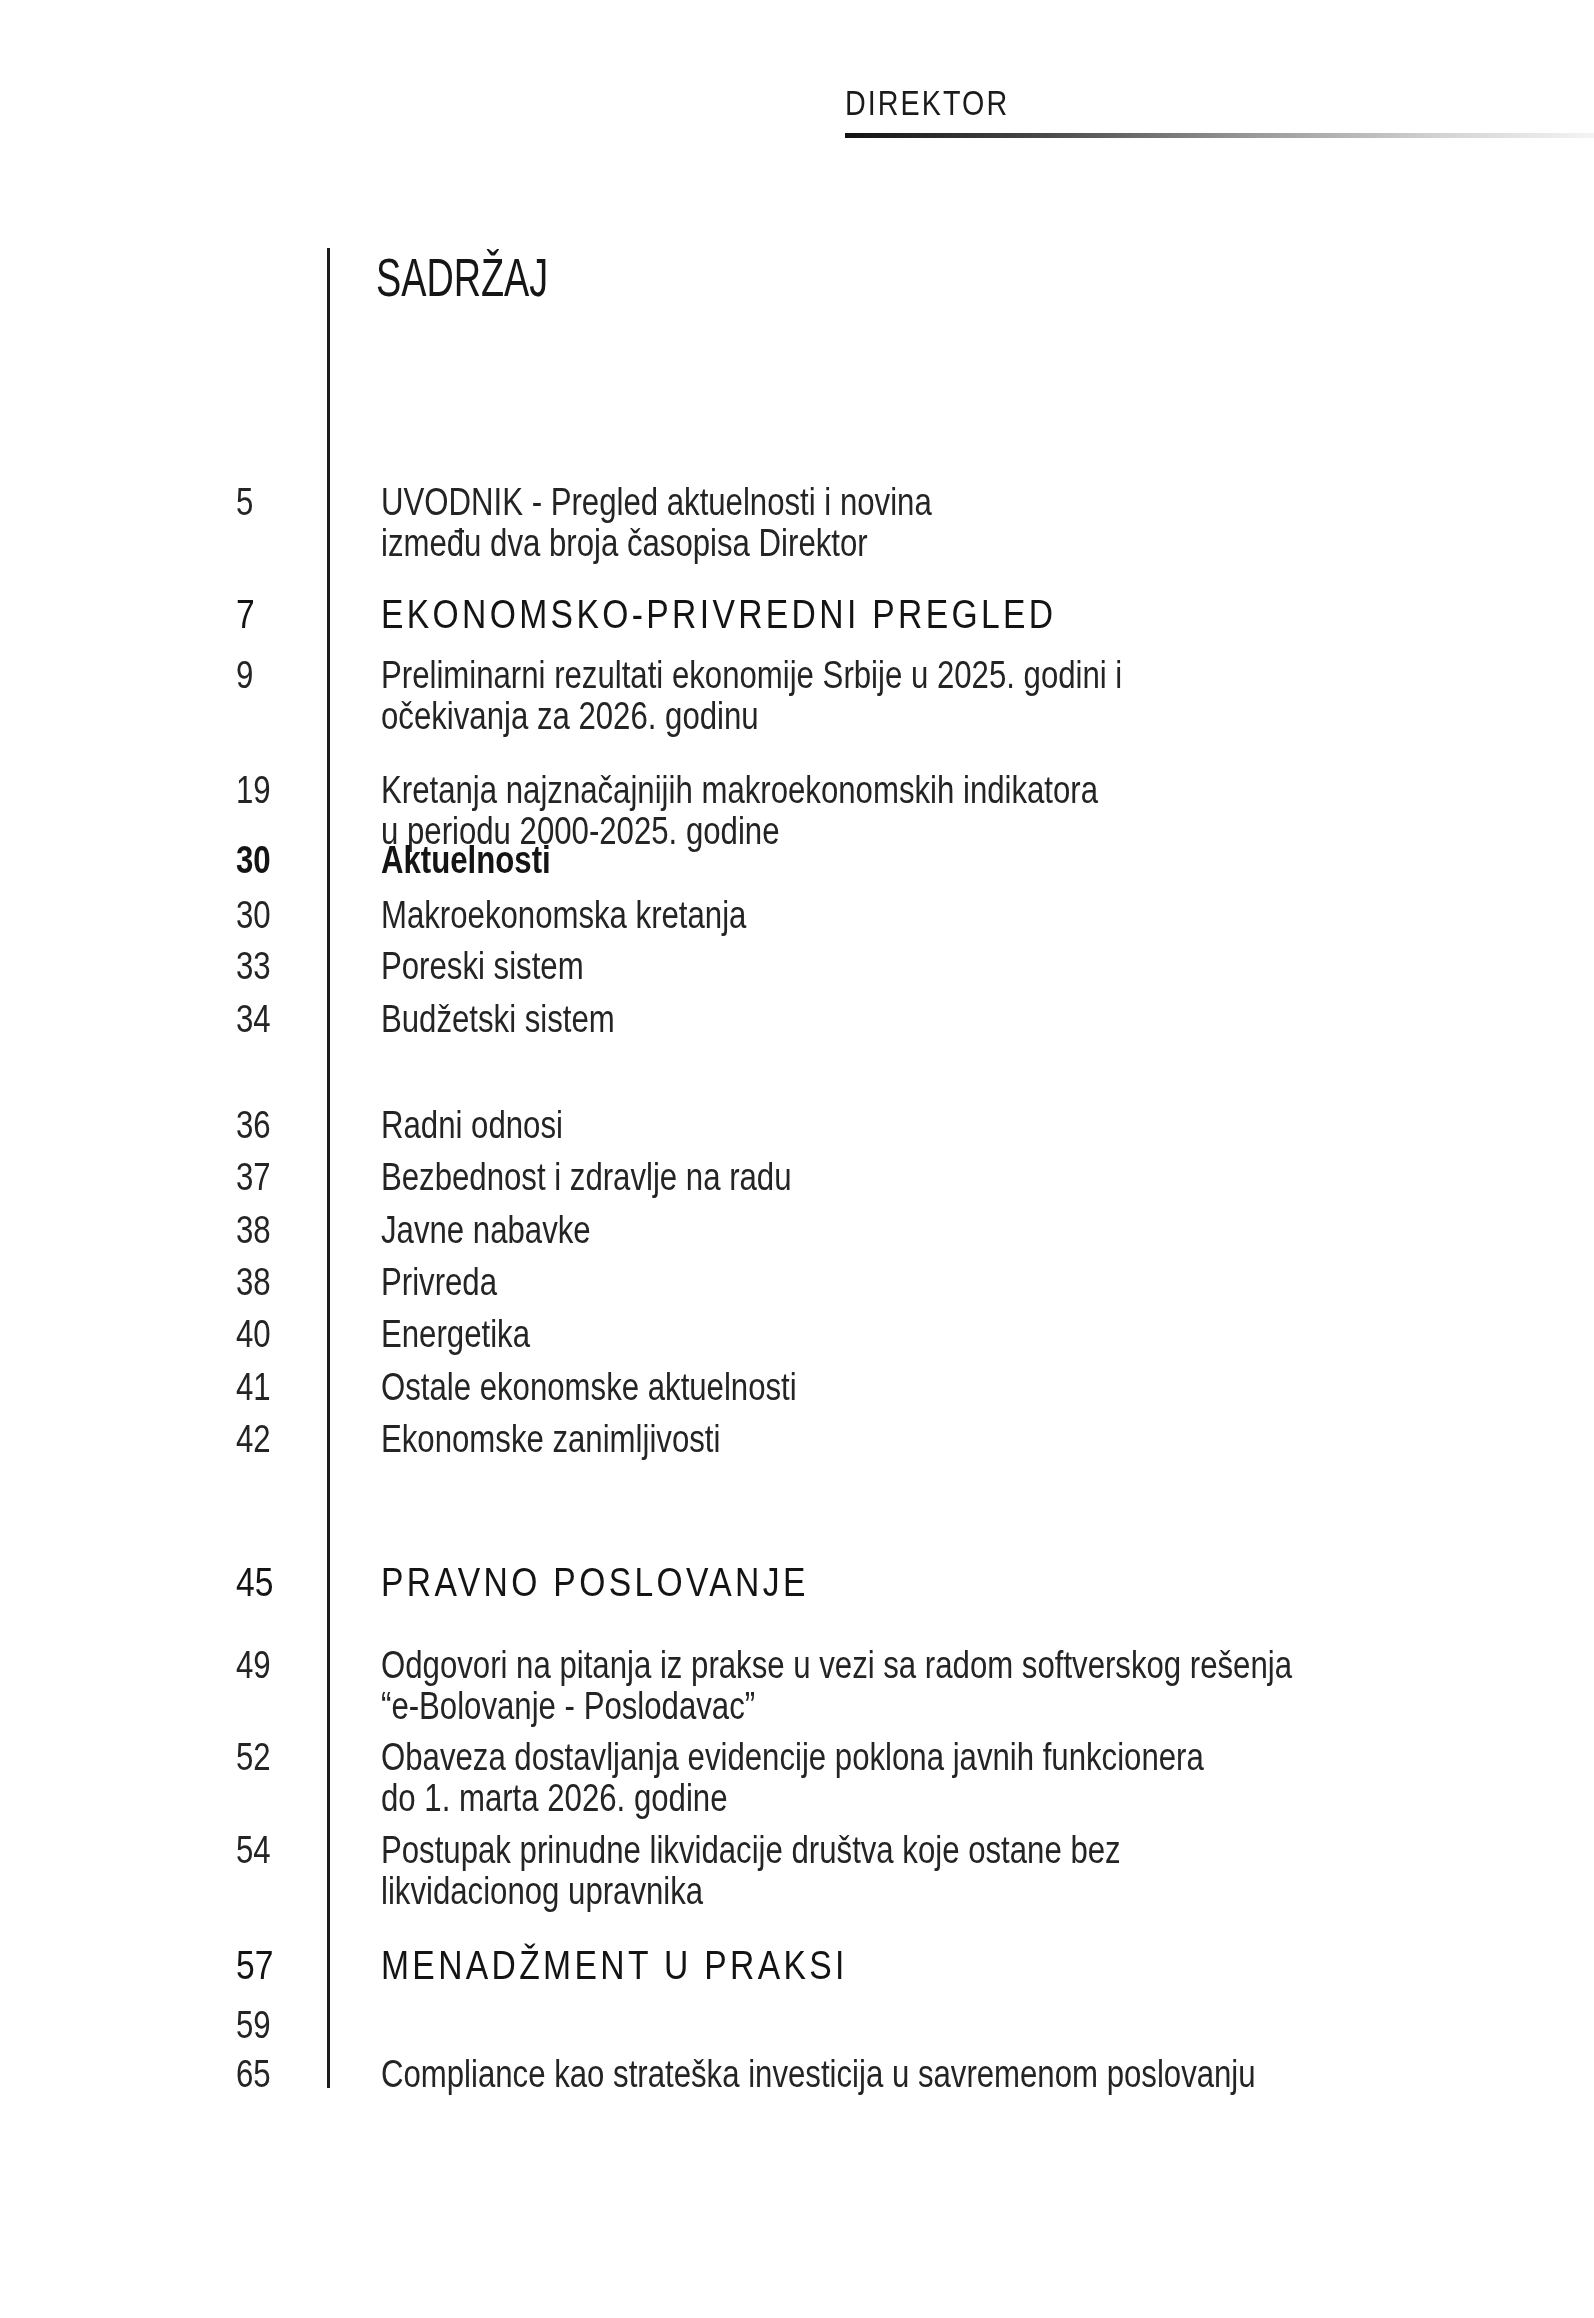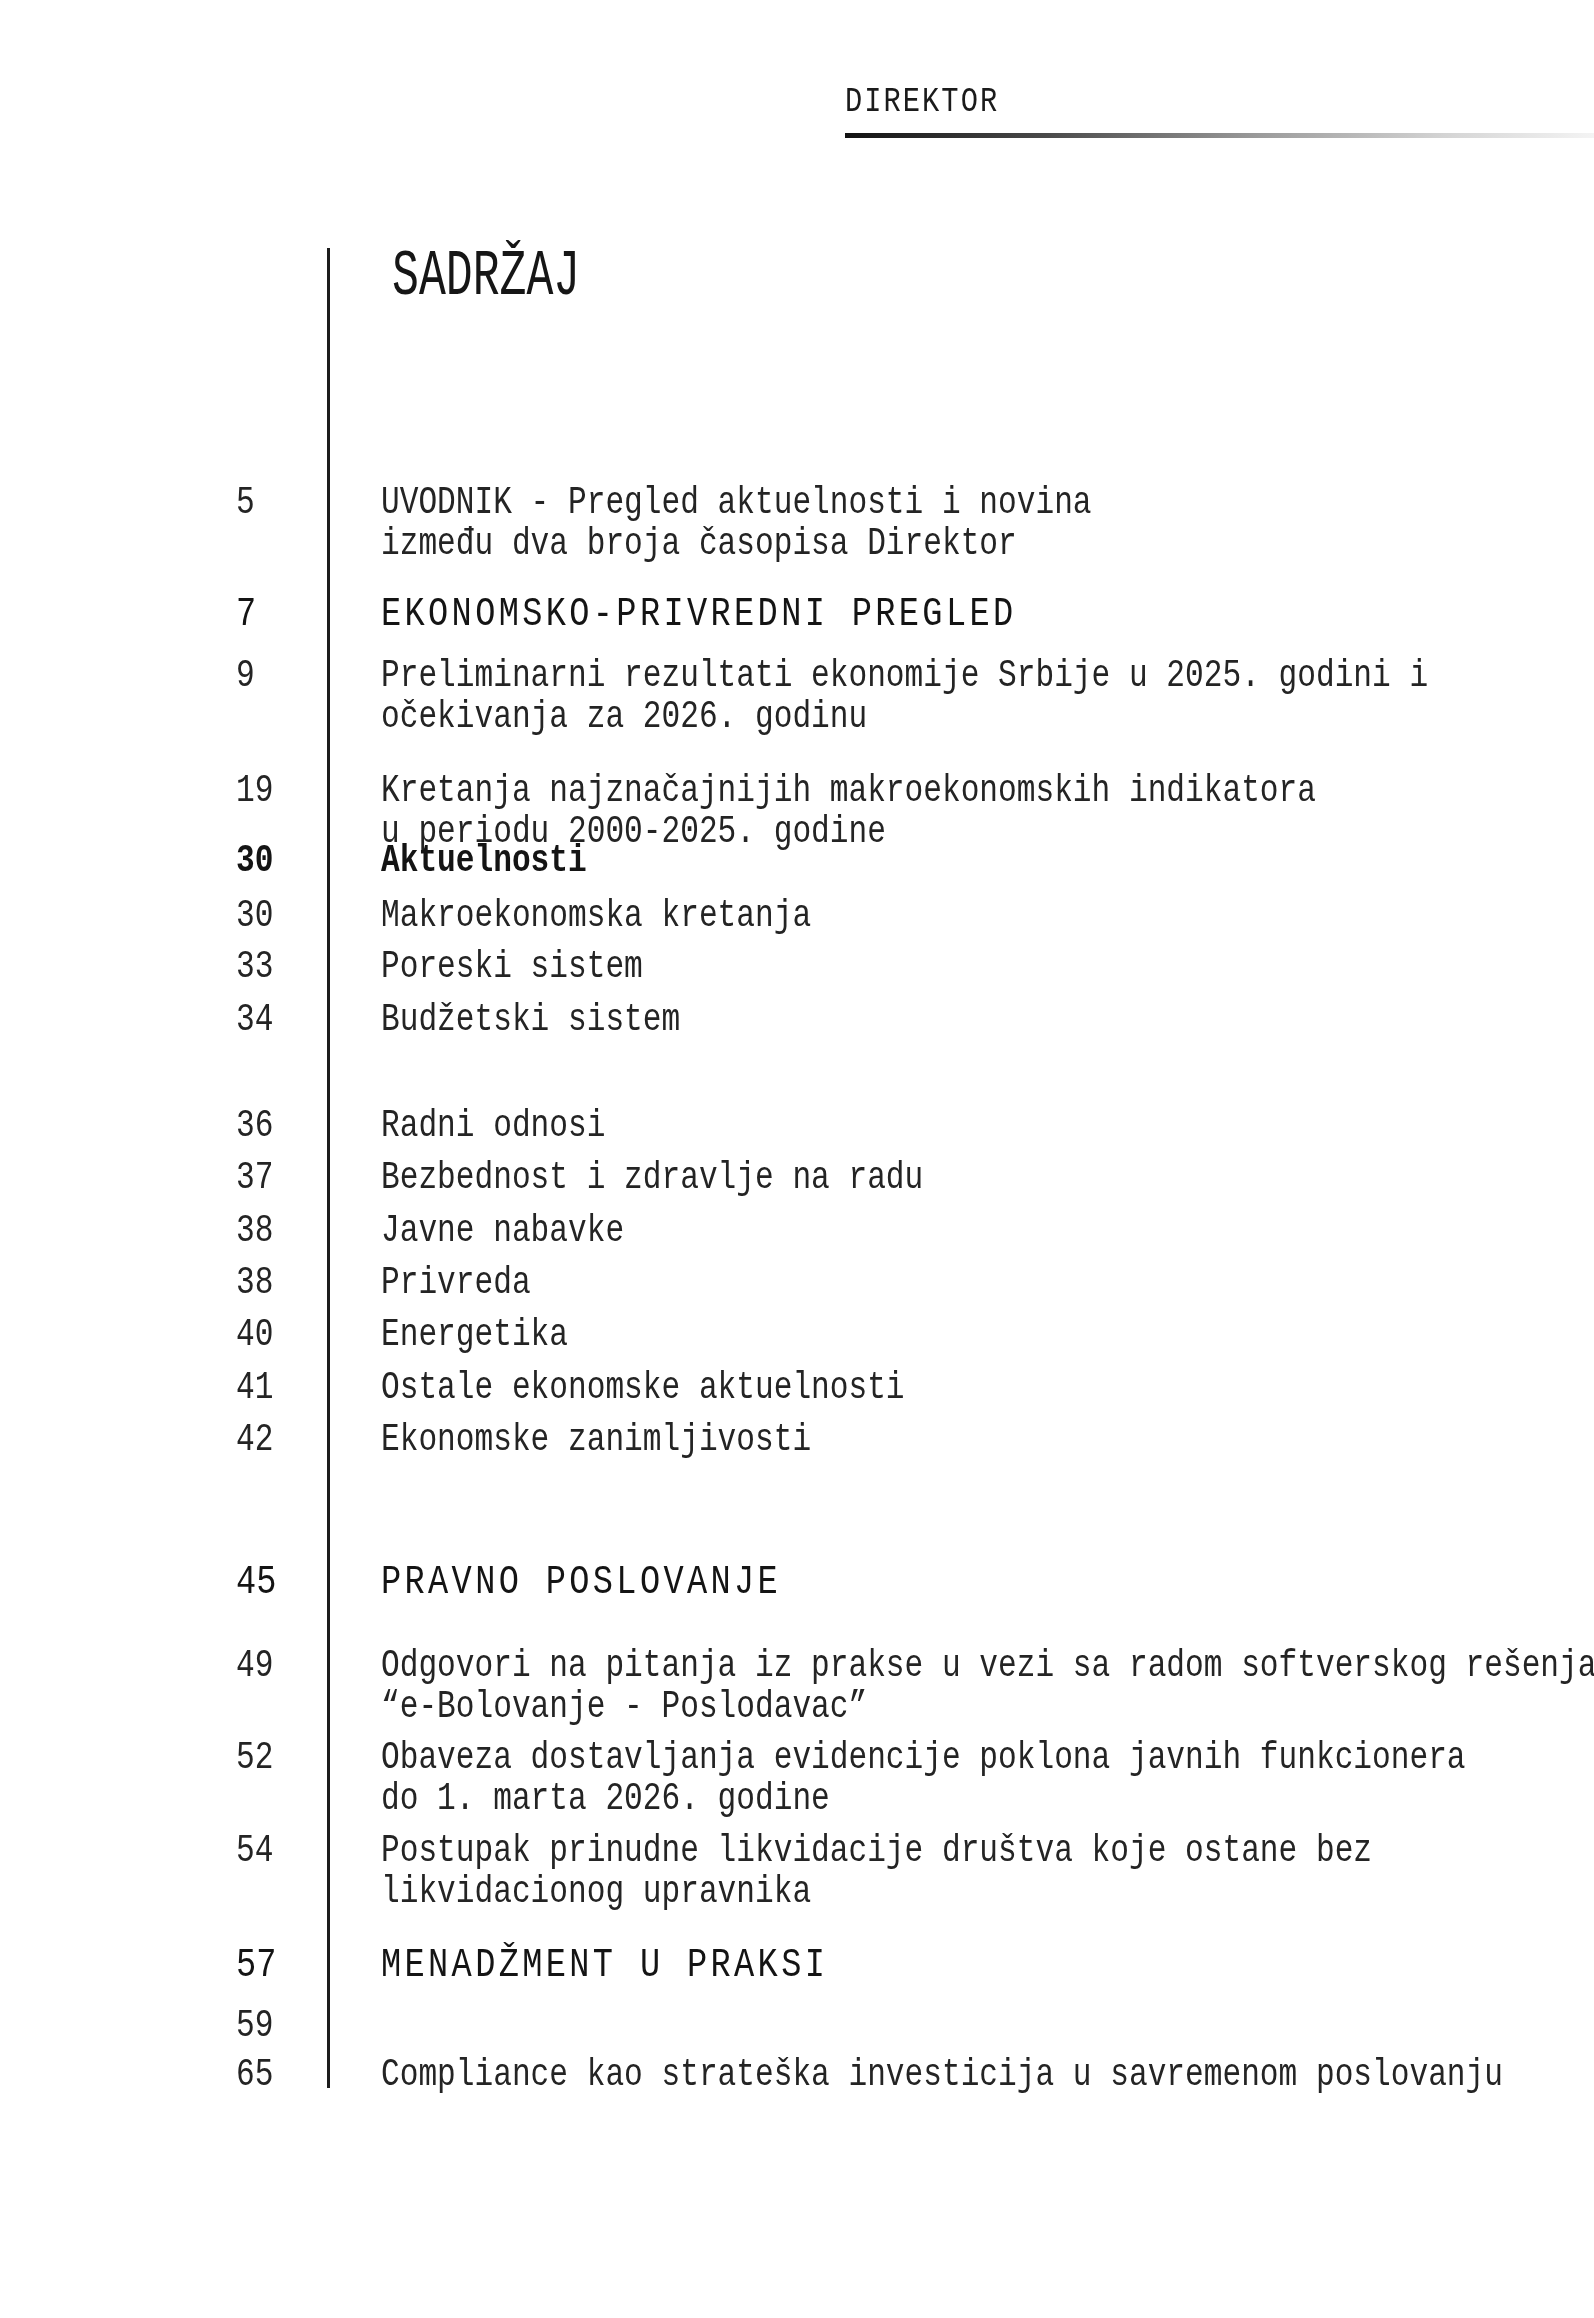--- a/index.html
+++ b/index.html
@@ -6,21 +6,21 @@
     margin: 0;
     padding: 0;
     background: #ffffff;
   }
   .page {
     position: relative;
     width: 1594px;
     height: 2319px;
     background: #ffffff;
     overflow: hidden;
-    font-family: Liberation Mono, monospace;
+    font-family: Liberation Sans, sans-serif;
     color: #1f1f1f;
   }
   .cond {
     display: inline-block;
     transform: scaleX(0.82);
     transform-origin: 0 0;
     white-space: pre;
   }
   
   .mag-title {
@@ -37,23 +37,23 @@
     position: absolute;
     left: 845px;
     top: 133px;
     width: 749px;
     height: 4.9px;
     background: linear-gradient(to right, #121212 0%, #4a4a4a 27%, #9a9a9a 55%, #d4d4d4 80%, #f4f4f4 100%);
   }
   
   .page-title {
     position: absolute;
-    left: 392px;
+    left: 376px;
     top: 236px;
-    font-size: 64px;
+    font-size: 54px;
     line-height: 82px;
     color: #161616;
   }
   .page-title .cond { transform: scaleX(0.70); }
   
   .v-rule {
     position: absolute;
     left: 327px;
     top: 248px;
     width: 2.5px;

